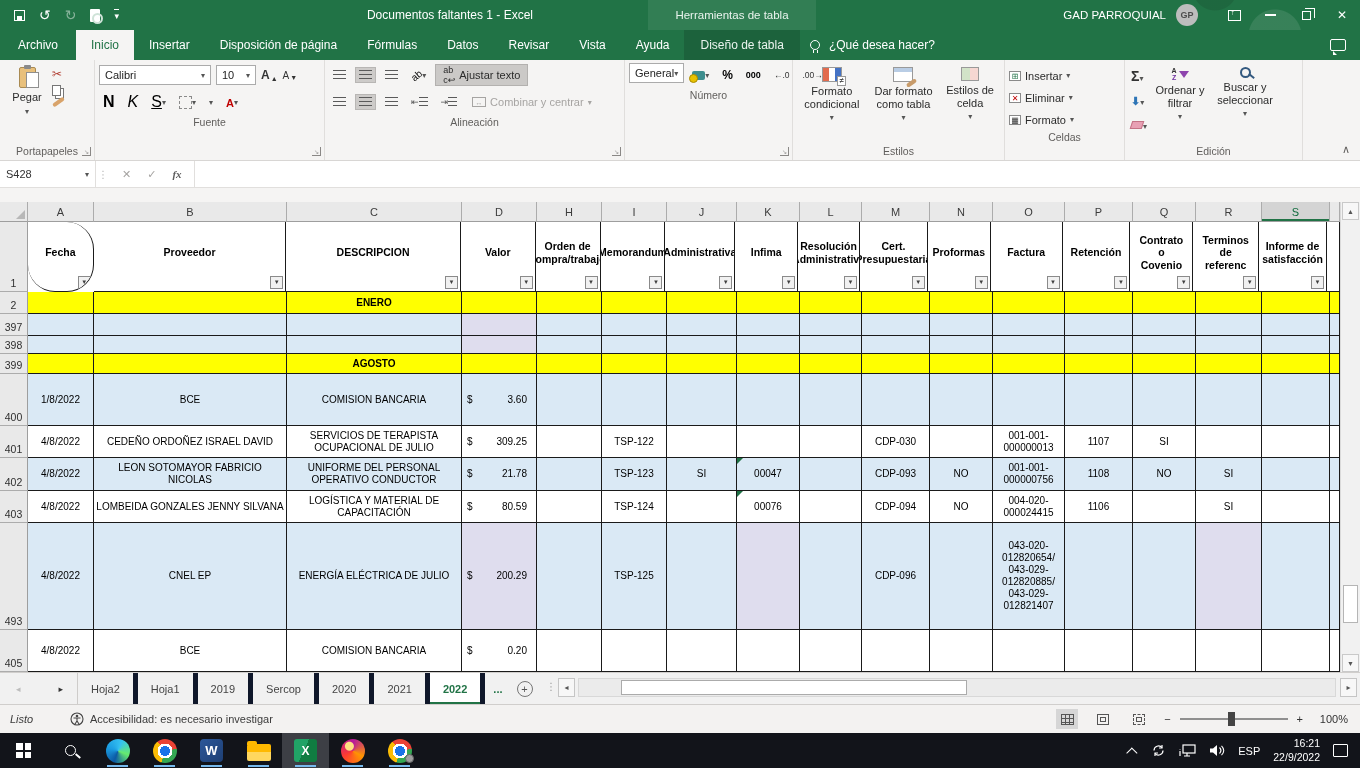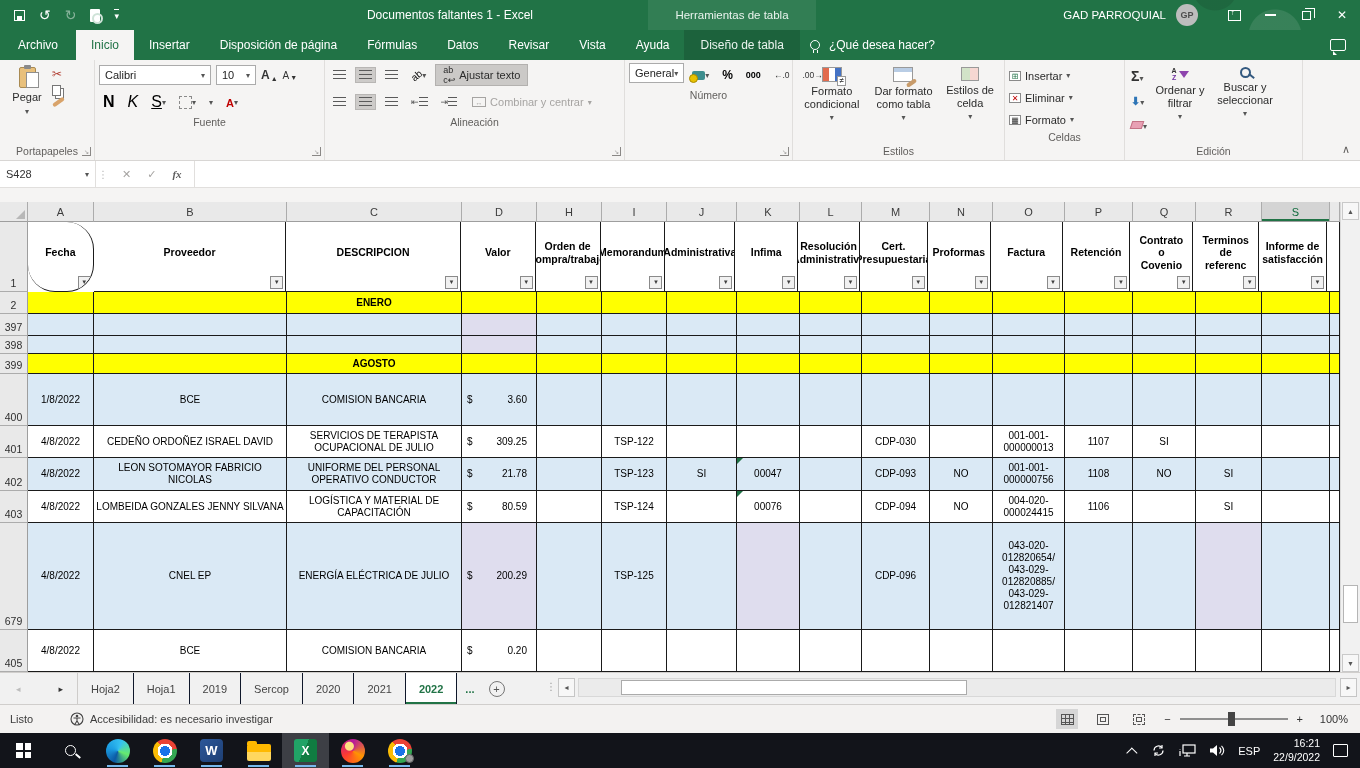--- a/index.html
+++ b/index.html
@@ -121,33 +121,33 @@
   .g-tri { position:absolute; top:0; left:0; width:0; height:0; border-top:6px solid #1E7145; border-right:6px solid transparent; }
 
   
   .vsb { position:absolute; right:0; top:202px; width:20px; height:470px; background:#F1F1F1; border-left:1px solid #DADADA; }
   .sbtn { position:absolute; left:1px; right:1px; height:18px; border:1px solid #C9C9C9; background:#F7F7F7; color:#555; font-size:7px; display:flex; align-items:center; justify-content:center; }
   .vthumb { position:absolute; left:2px; right:2px; top:383px; height:38px; background:#fff; border:1px solid #B5B5B5; }
 
   
   .sheetbar { position:absolute; left:0; top:672px; width:1360px; height:32px; background:#F1F1F1; border-top:1px solid #D0CECC; display:flex; align-items:stretch; font-size:11px; color:#444; }
   .snav { display:flex; align-items:center; gap:38px; padding:0 14px 0 16px; font-size:9px; }
-  .stab { display:flex; align-items:center; padding:0 13px; border-right:1px solid #0f172a; color:#444; }
+  .stab { display:flex; align-items:center; padding:0 13px; border-right:5px solid #0f172a; color:#444; }
   .stab:first-of-type { border-left:1px solid #CECCCA; }
   .stab.active { background:#fff; color:#217346; font-weight:bold; box-shadow:inset 0 -2px 0 #217346; }
   .smore { display:flex; align-items:center; padding:0 8px; color:#217346; font-weight:bold; }
   .splus { align-self:center; width:16px; height:16px; border:1px solid #767676; border-radius:50%; display:flex; align-items:center; justify-content:center; font-size:11px; color:#555; margin-left:6px; }
   .hdots { position:absolute; left:546px; top:8px; color:#9a9a9a; font-size:10px; letter-spacing:0; }
   .hbtn { position:absolute; top:5px; width:17px; height:19px; border:1px solid #C5C5C5; background:#F7F7F7; color:#555; font-size:8px; display:flex; align-items:center; justify-content:center; }
   .htrack { position:absolute; left:578px; right:24px; top:5px; height:19px; background:#EBEBEB; border:1px solid #D8D8D8; }
   .hthumb { position:absolute; left:42px; width:346px; top:1px; bottom:1px; background:#fff; border:1px solid #ABABAB; }
 
   
   .statusbar { position:absolute; left:0; top:704px; width:1360px; height:29px; background:#F3F2F1; border-top:1px solid #D0CECC; display:flex; align-items:center; font-size:11px; color:#3b3b3b; }
-  .st-mode { padding-left:10px; width:70px; }
+  .st-mode { padding-left:10px; width:70px;font-style:italic; }
   .acc { display:flex; align-items:center; gap:6px; }
   .st-right { margin-left:auto; display:flex; align-items:center; gap:14px; padding-right:12px; }
   .vico { width:22px; height:20px; display:flex; align-items:center; justify-content:center; }
   .vico.on { background:#D6D6D6; }
   .vg { width:13px; height:11px; border:1px solid #555; background:repeating-linear-gradient(to right,transparent 0 3px,#555 3px 4px),repeating-linear-gradient(to bottom,transparent 0 3px,#555 3px 4px); }
   .vp { width:12px; height:11px; border:1px solid #555; display:flex; align-items:center; justify-content:center; }
   .vp i { width:6px; height:5px; border:1px solid #555; }
   .zoomer { display:flex; align-items:center; gap:9px; color:#333; }
   .ztrack { width:108px; height:2px; background:#8f8f8f; position:relative; }
   .zthumb { position:absolute; left:48px; top:-6px; width:7px; height:14px; background:#444; }
@@ -786,21 +786,21 @@
           <span>1106</span>
         </div>
         <div class="g-cell" style="width: 63px; background: rgb(255, 255, 255);"></div>
         <div class="g-cell" style="width: 66px; background: rgb(255, 255, 255);">
           <span>SI</span>
         </div>
         <div class="g-cell" style="width: 68px; background: rgb(255, 255, 255);"></div>
         <div class="g-cell" style="width: 10px; background: rgb(255, 255, 255);"></div>
       </div>
       <div class="g-row" style="height: 107px;">
-        <div class="g-rowhdr">679</div>
+        <div class="g-rowhdr">493</div>
         <div class="g-cell" style="width: 66px; background: rgb(218, 233, 245);">
           <span>4/8/2022</span>
         </div>
         <div class="g-cell" style="width: 193px; background: rgb(218, 233, 245);">
           <span>CNEL EP</span>
         </div>
         <div class="g-cell" style="width: 175px; background: rgb(218, 233, 245);">
           <span>ENERGÍA ELÉCTRICA DE JULIO</span>
         </div>
         <div class="g-cell money" style="width: 75px; background: rgb(223, 221, 238);">

